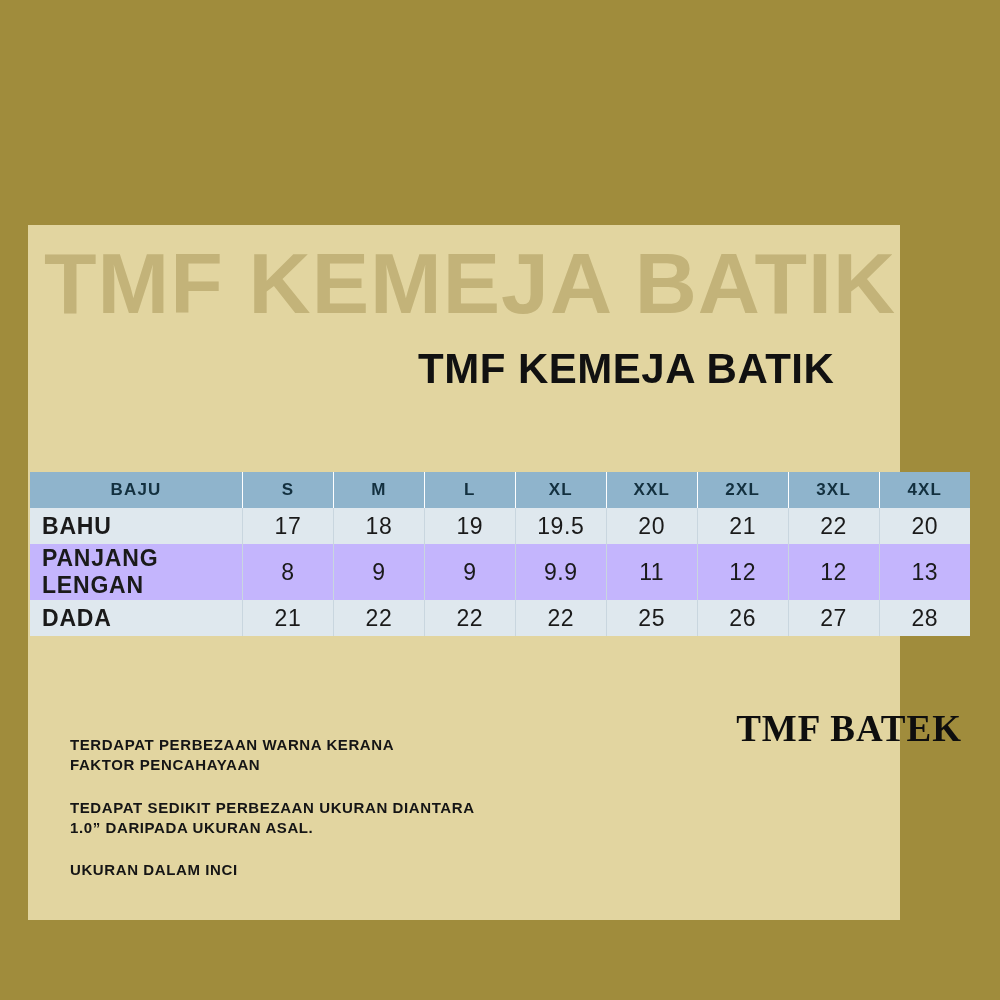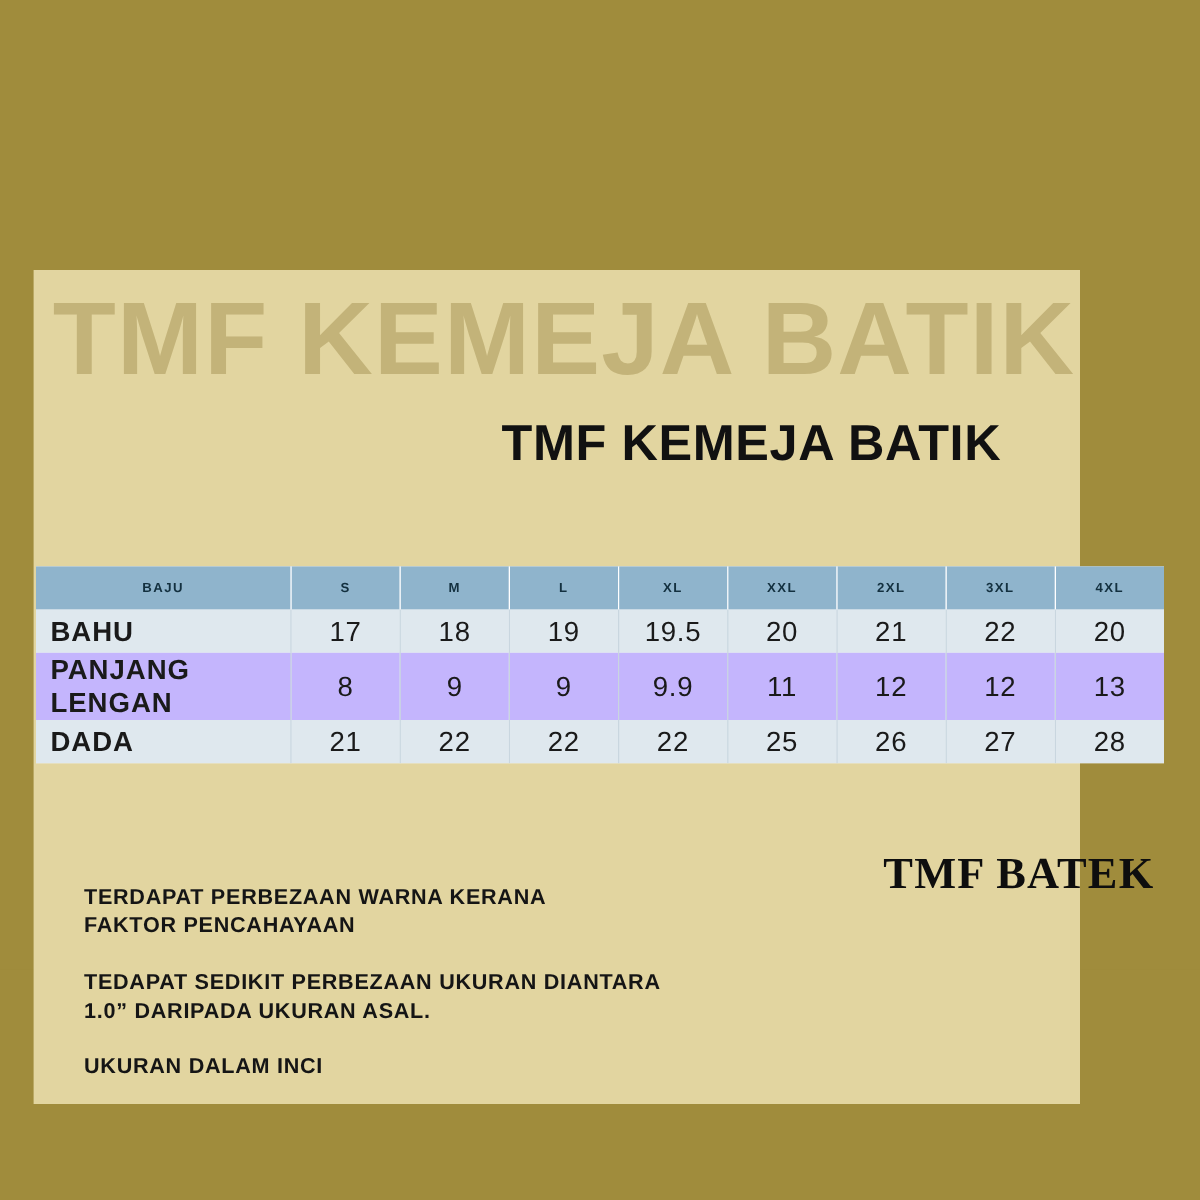--- a/index.html
+++ b/index.html
@@ -63,21 +63,21 @@
   }
   table.size-table {
     border-collapse: collapse;
     width: 940px;
     table-layout: fixed;
     background: #ffffff;
   }
   table.size-table th {
     background: #8fb4cc;
     color: #13303f;
-    font-size: 11px;
+    font-size: 17px;
     font-weight: bold;
     height: 34px;
     letter-spacing: 1.2px;
     border-right: 1px solid #ffffff;
     text-align: center;
     font-family: "Liberation Sans", sans-serif;
   }
   table.size-table th:last-child { border-right: none; }
   table.size-table td {
     font-size: 23px;
@@ -100,21 +100,21 @@
   table.size-table tr.plain td {
     background: #c4b5fd;
   }
   
   #notes {
     position: absolute;
     left: 70px;
     top: 735px;
     width: 700px;
     color: #151515;
-    font-size: 18px;
+    font-size: 15px;
     font-weight: bold;
     letter-spacing: 0.6px;
     line-height: 1.35;
   }
   #notes .note-block {
     margin-bottom: 22px;
   }
   #notes .note-block:last-child { margin-bottom: 0; }
   
   #brand {

